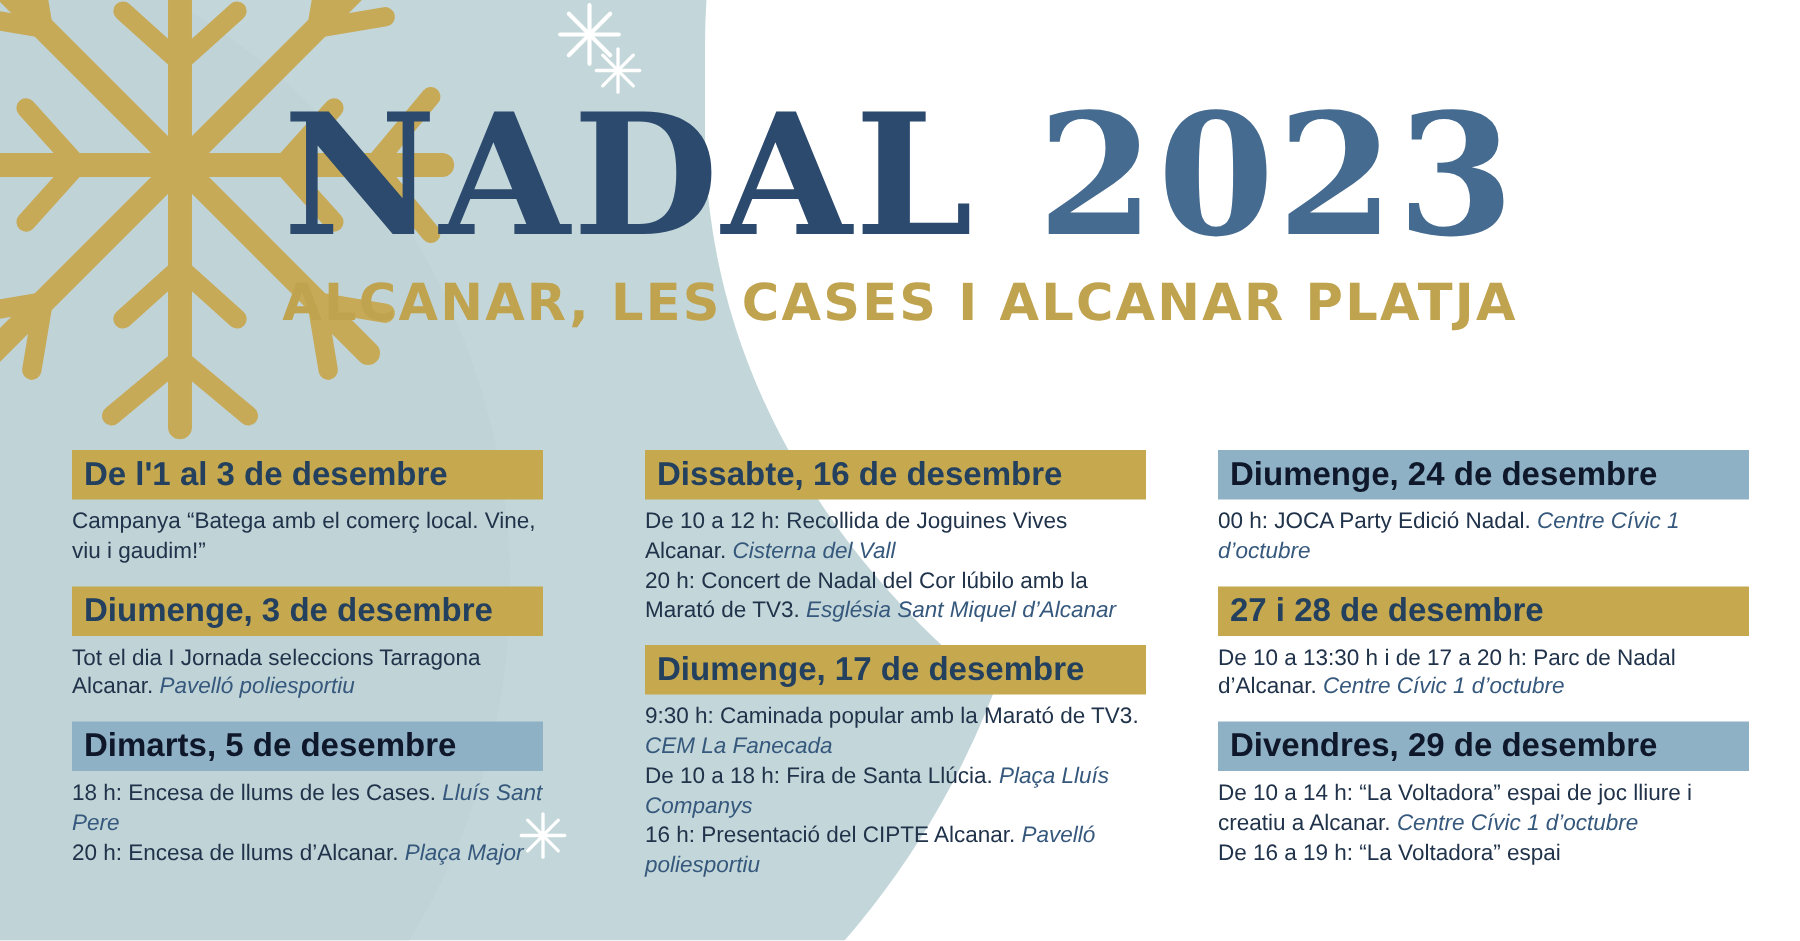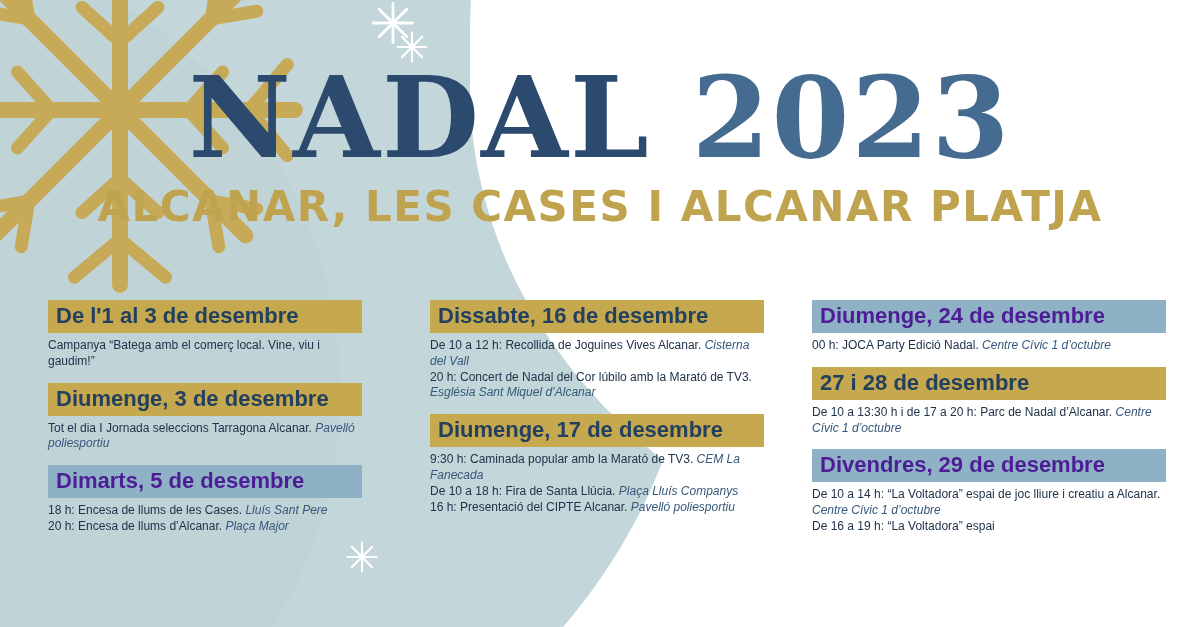--- a/index.html
+++ b/index.html
@@ -76,21 +76,21 @@
     line-height: 1.0;
     letter-spacing: 2px;
     color: #2c4a6e;
     white-space: nowrap;
   }
   .title-main .year { color: #456b90; }
   .title-sub {
     margin-top: 8px;
     font-family: "DejaVu Sans", sans-serif;
     font-weight: bold;
-    font-size: 42px;
+    font-size: 34px;
     letter-spacing: 1.5px;
     color: #c0a34e;
     white-space: nowrap;
   }
 
   
   .columns {
     position: absolute;
     left: 0; top: 300px;
     width: 1200px; height: 330px;
@@ -108,23 +108,23 @@
   .block-head {
     display: block;
     font-family: "Liberation Sans", sans-serif;
     font-size: 22px;
     font-weight: bold;
     color: #2c4a6e;
     padding: 3px 8px 4px 8px;
     margin-bottom: 5px;
   }
   .head-gold  { background: #c6a84f; color: #23405f; }
-  .head-blue  { background: #8fb1c6; color: #4c1d95; }
+  .head-blue  { background: #8fb1c6; color: #0f172a; }
   .block-body {
-    font-size: 12px;
+    font-size: 15px;
     line-height: 1.32;
     color: #20334a;
   }
   .block-body .loc {
     font-style: italic;
     color: #35587c;
   }
 </style>
 </head>
 <body>

